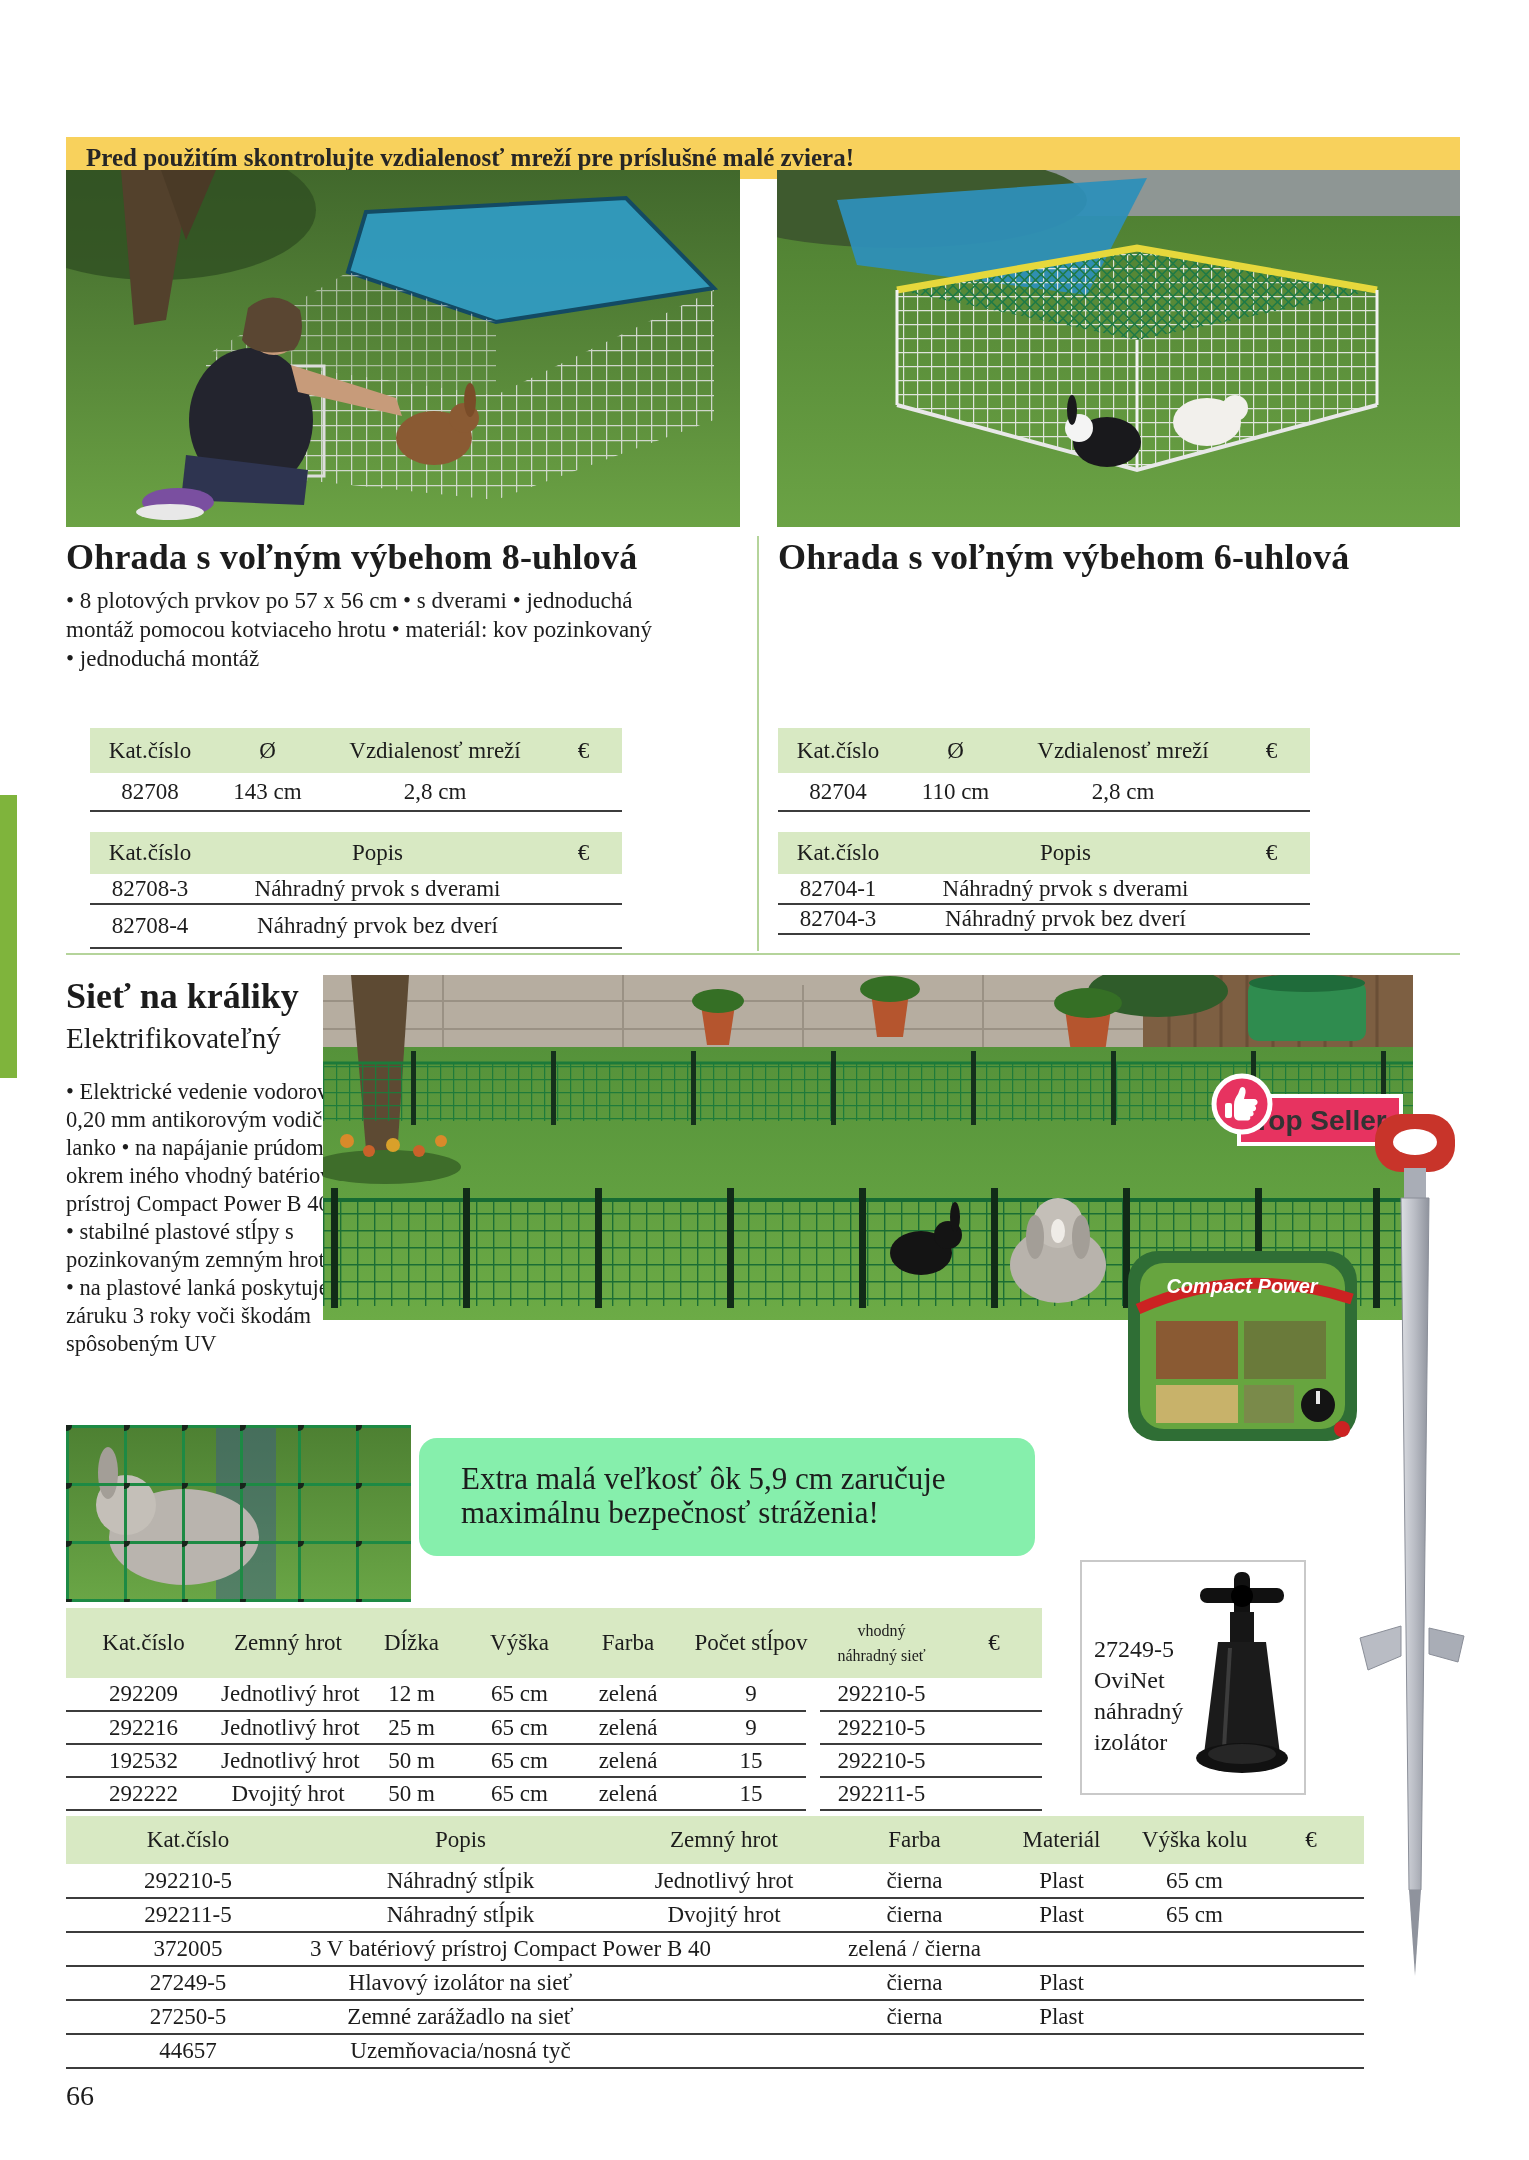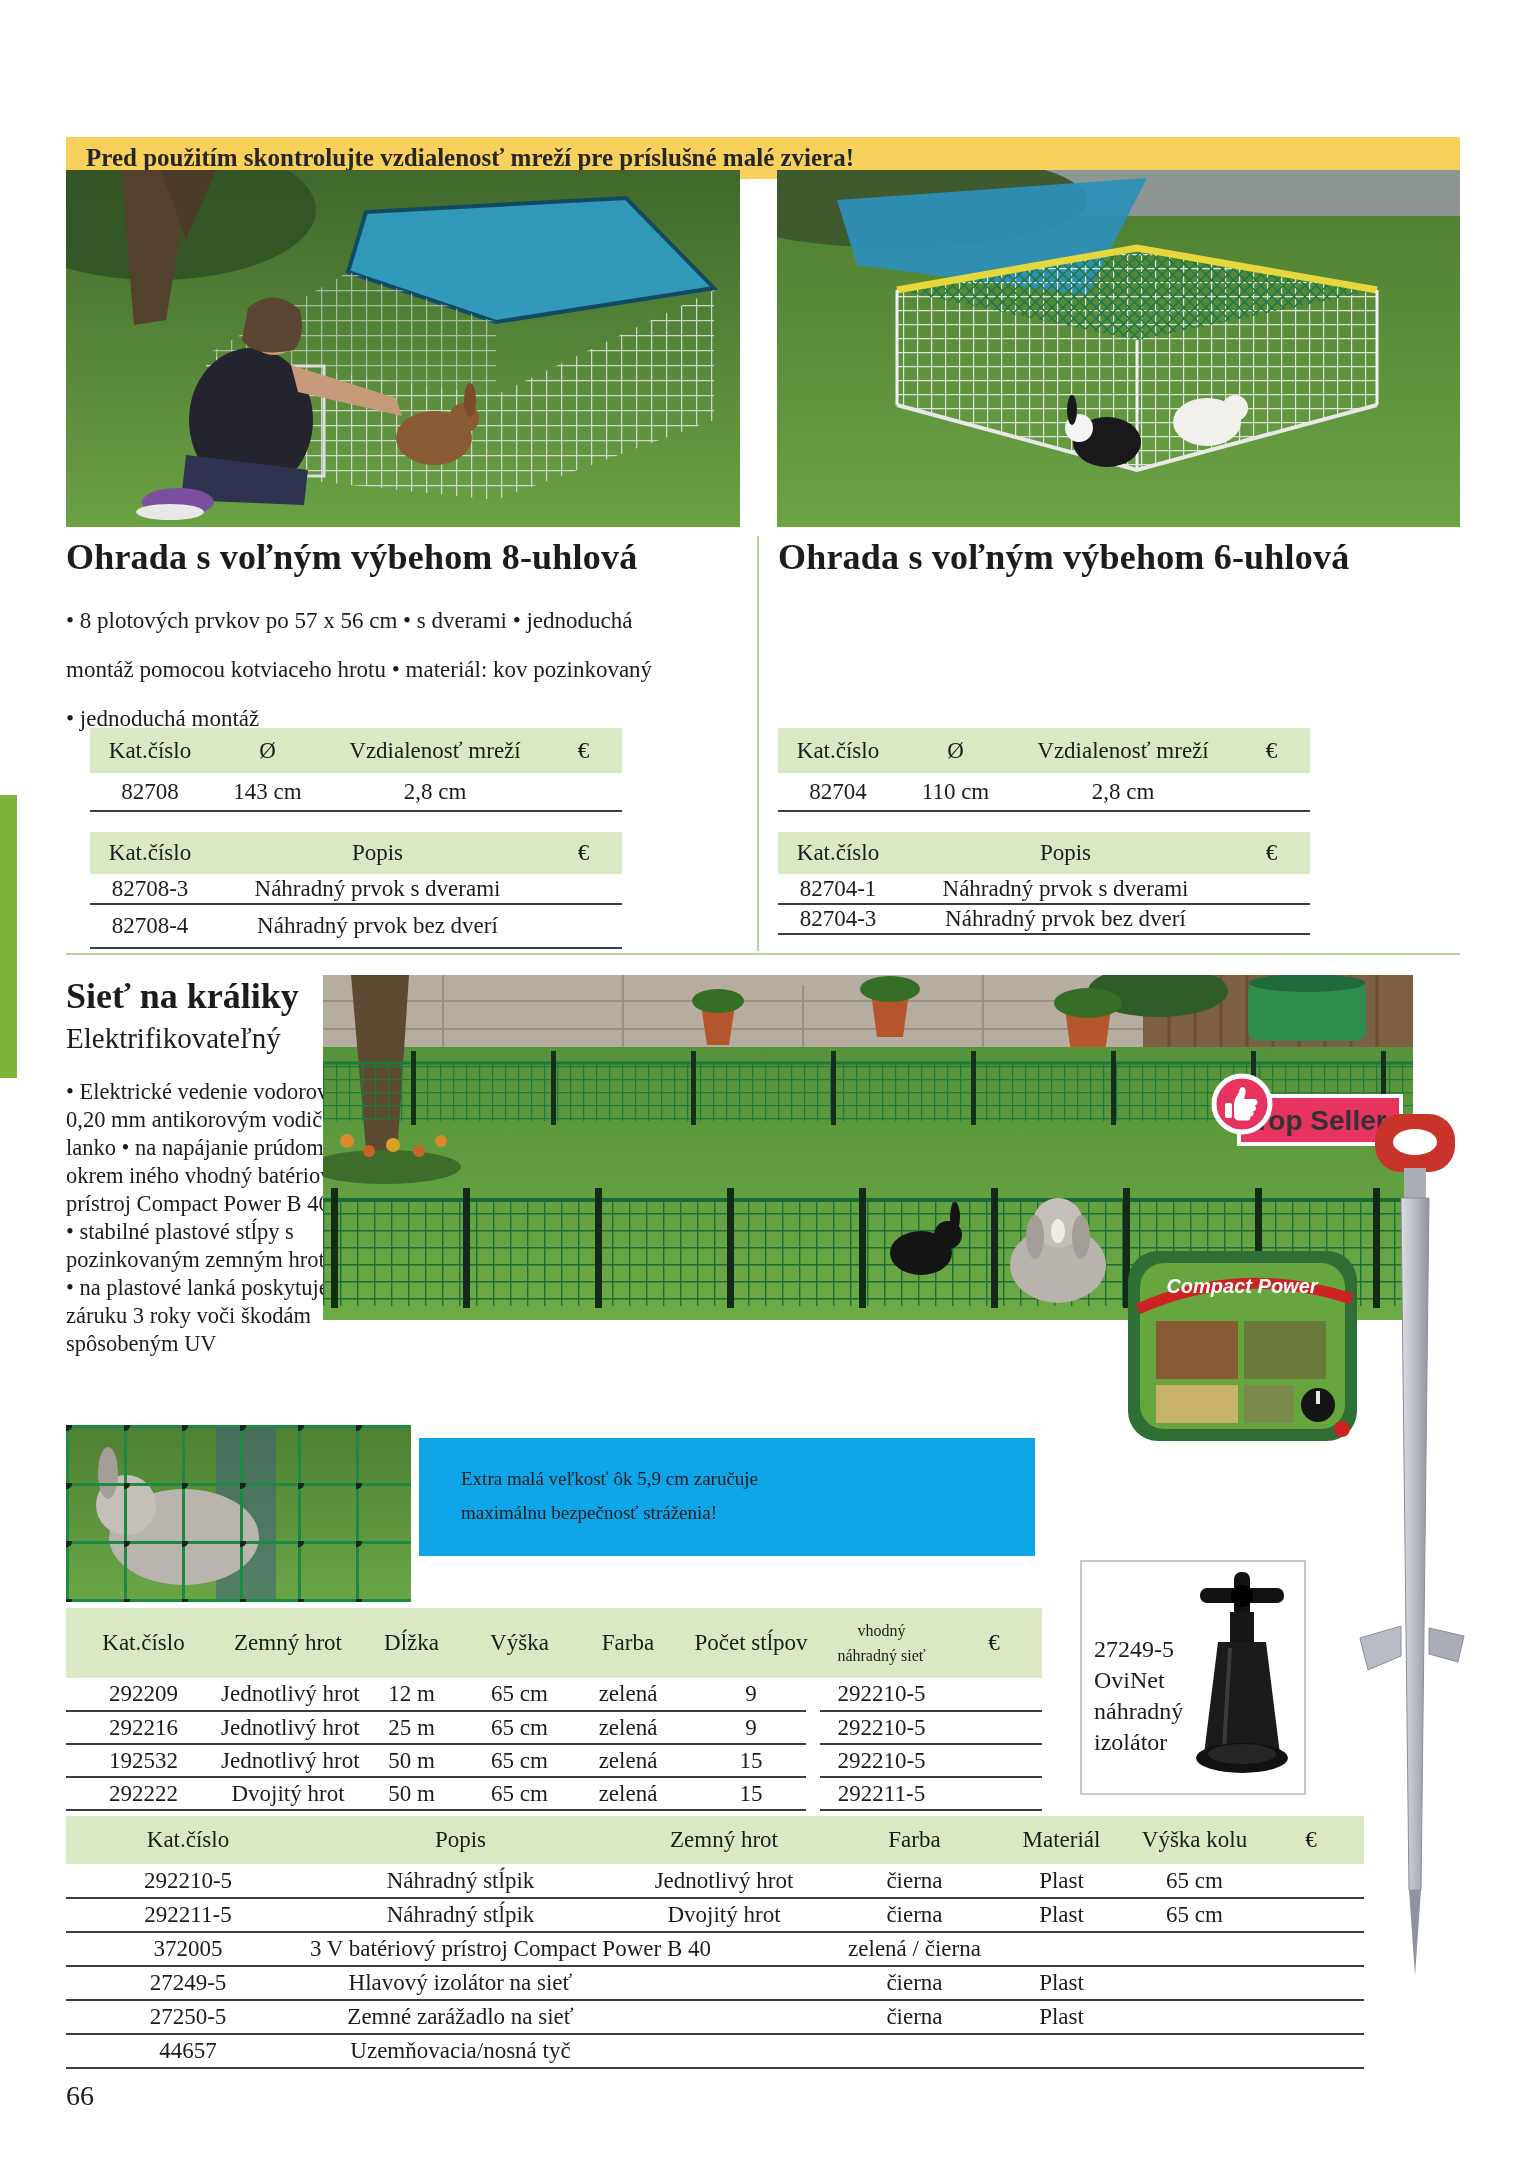--- a/index.html
+++ b/index.html
@@ -3,32 +3,32 @@
 <meta charset="utf-8">
 <style>
   html,body{margin:0;padding:0;background:#ffffff;}
   #page{position:relative;width:1529px;height:2160px;background:#ffffff;overflow:hidden;
         font-family:"Liberation Serif","DejaVu Serif",serif;color:#1c1c1c;}
   .abs{position:absolute;}
   .banner{background:#f8d15c;height:42px;line-height:42px;font-weight:bold;font-size:25px;
           color:#262626;padding-left:20px;box-sizing:border-box;}
   .title{font-size:36px;font-weight:bold;letter-spacing:.2px;}
   .desc{font-size:23px;line-height:29px;}
-  .desc div{white-space:nowrap;margin-top:20px;}
+  .desc div{white-space:nowrap;}
   table{border-collapse:collapse;table-layout:fixed;font-size:23px;}
   th{font-weight:normal;background:#d8e9c3;padding:0;text-align:center;}
   td{padding:0;text-align:center;border-bottom:2px solid #3c3c3c;white-space:nowrap;}
   .hr-green{background:#b5d49b;height:2px;}
   .vr-green{background:#b5d49b;width:2px;}
   .edge-tab{background:#7fb43c;}
   .section-title{font-size:36px;font-weight:bold;}
   .section-sub{font-size:29px;}
   .bullets{font-size:22.5px;line-height:28px;}
   .bullets div{white-space:nowrap;}
-  .infobox{background:#0ea5e9;font-size:19px;line-height:34px;padding:24px 0 0 42px;box-sizing:border-box;}
+  .infobox{background:#86efac;font-size:31px;line-height:34px;padding:24px 0 0 42px;box-sizing:border-box;border-radius:18px;}
   .badge-rect{background:#e73360;border:4px solid #ffffff;color:#333333;
               font-family:"Liberation Sans","DejaVu Sans",sans-serif;font-weight:bold;font-size:28px;
               text-align:center;line-height:46px;box-sizing:border-box;}
   .acc-box{border:2px solid #c9c9c9;box-sizing:border-box;}
   .acc-text{font-size:24px;line-height:31px;}
   .pagenum{font-size:28px;}
   .two-line{line-height:25px;font-size:16px;}
 </style>
 </head>
 <body>

